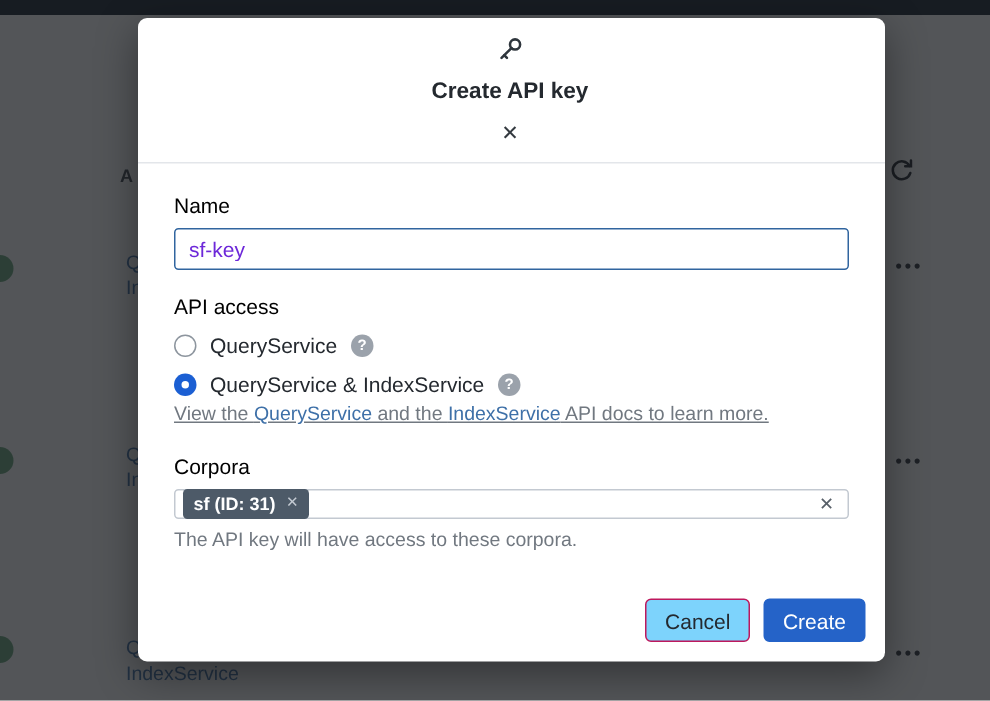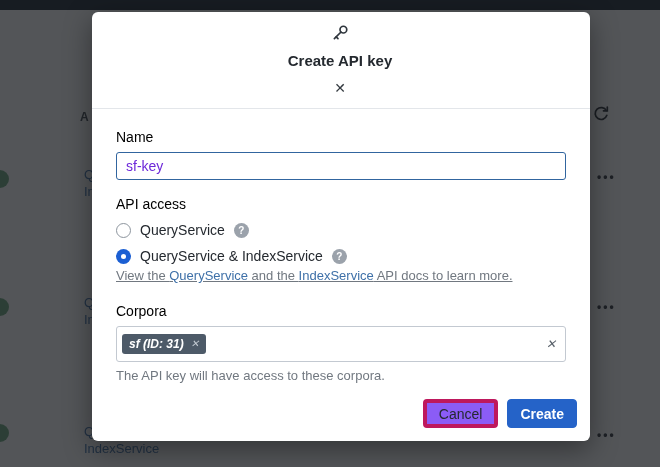--- a/index.html
+++ b/index.html
@@ -38,32 +38,32 @@
   .radio { width:15px; height:15px; border-radius:50%; border:1px solid #8d959e; background:#fff; flex:0 0 auto; }
   .radio.selected { border:none; background:#1b5fd3; position:relative; }
   .radio.selected::after { content:""; position:absolute; width:5px; height:5px; border-radius:50%;
                            background:#fff; left:5px; top:5px; }
   .radio-label { font-size:14px; color:#24292f; }
   .help-badge { width:15px; height:15px; border-radius:50%; background:#9ba2ab; color:#fff; font-size:10px;
                 font-weight:bold; display:flex; align-items:center; justify-content:center; cursor:pointer; }
   .access-helper { margin-top:4px;text-decoration:underline; }
   .link { color:#3e70a8; text-decoration:none; cursor:pointer; }
 
-  .corpora-input { display:flex; align-items:center; height:36px; border:1px solid #c3c9d1; border-radius:3px;
-                   padding:0 9px 0 5px; background:#fff;font-style:italic; }
+  .corpora-input { display:flex; align-items:center; height:20px; border:1px solid #c3c9d1; border-radius:3px;
+                   padding:0 9px 0 5px; background:#fff; }
   .tag { display:inline-flex; align-items:center; gap:7px; background:#4d5a68; color:#fff; font-size:12px;
          font-weight:bold; border-radius:3px; padding:3px 7px; line-height:1.2; }
   .tag-x { color:#c3cad2; font-size:10px; font-weight:normal; cursor:pointer; }
   .corpora-clear { margin-left:auto; color:#586069; font-size:12px; cursor:pointer; }
 
   .modal-footer { display:flex; justify-content:flex-end; align-items:center; gap:9px; padding:0 13px 13px; }
   .btn { height:29px; padding:0 12px; border-radius:4px; font-size:14px; display:flex; align-items:center;
          cursor:pointer; font-family:inherit; }
-  .btn-cancel { background:#8b5cf6; border:4px solid #be185d; color:#24292f;margin-left:31px; }
-  .btn-create { background:#2563c8; border:1px solid #2563c8; color:#fff; font-weight:bold; }
+  .btn-cancel { background:#7dd3fc; border:1px solid #be185d; color:#24292f;margin-left:31px; }
+  .btn-create { background:#2563c8; border:1px solid #2563c8; color:#fff; font-weight:normal; }
 </style>
 </head>
 <body>
 
 <div class="stage">
 
   <div class="bg-layer">
     <div class="bg-topbar"></div>
     <div class="bg-colheader">A</div>
     <svg class="bg-refresh" viewBox="0 0 16 16" fill="none" stroke="currentColor" stroke-width="1.5" stroke-linecap="round">

